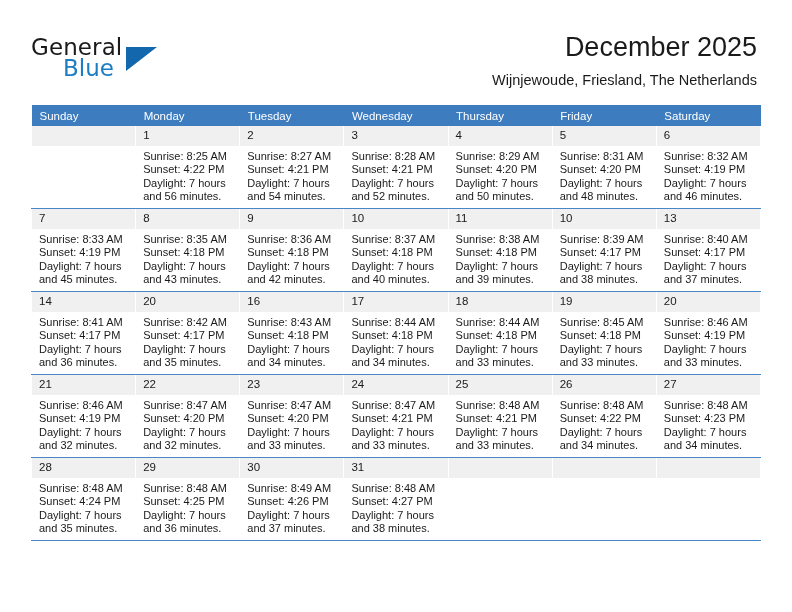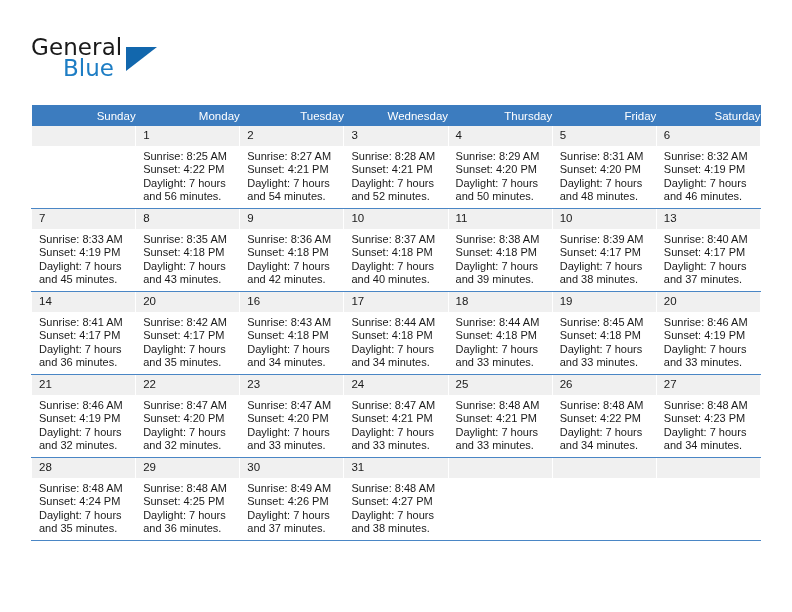--- a/index.html
+++ b/index.html
@@ -96,22 +96,22 @@
     top: 105px;
     width: 730px;
     border-collapse: collapse;
     table-layout: fixed;
   }
   .calendar th {
     background: #3c7cbf;
     color: #ffffff;
     font-size: 11.5px;
     font-weight: 400;
-    text-align: right;
-    padding: 4px 0 4px 22px;
+    text-align: left;
+    padding: 4px 0 4px 8px;
     height: 13px;
     border: none;
   }
   .calendar td {
     vertical-align: top;
     width: 104.28px;
     height: 82px;
     padding: 0;
     border-left: 1px solid #ffffff;
     border-right: 1px solid #ffffff;
@@ -149,20 +149,24 @@
 <div class="page">
 
   <div class="header">
 
     <div class="logo">
       <span class="logo-general">General</span>
       <span class="logo-triangle"></span>
       <span class="logo-blue">Blue</span>
     </div>
 
+    <div class="title-block">
+      <div class="cal-title">December 2025</div>
+      <div class="cal-subtitle">Wijnjewoude, Friesland, The Netherlands</div>
+    </div>
 
   </div>
 
   <table class="calendar">
     <thead>
       <tr>
         <th>Sunday</th>
         <th>Monday</th>
         <th>Tuesday</th>
         <th>Wednesday</th>

